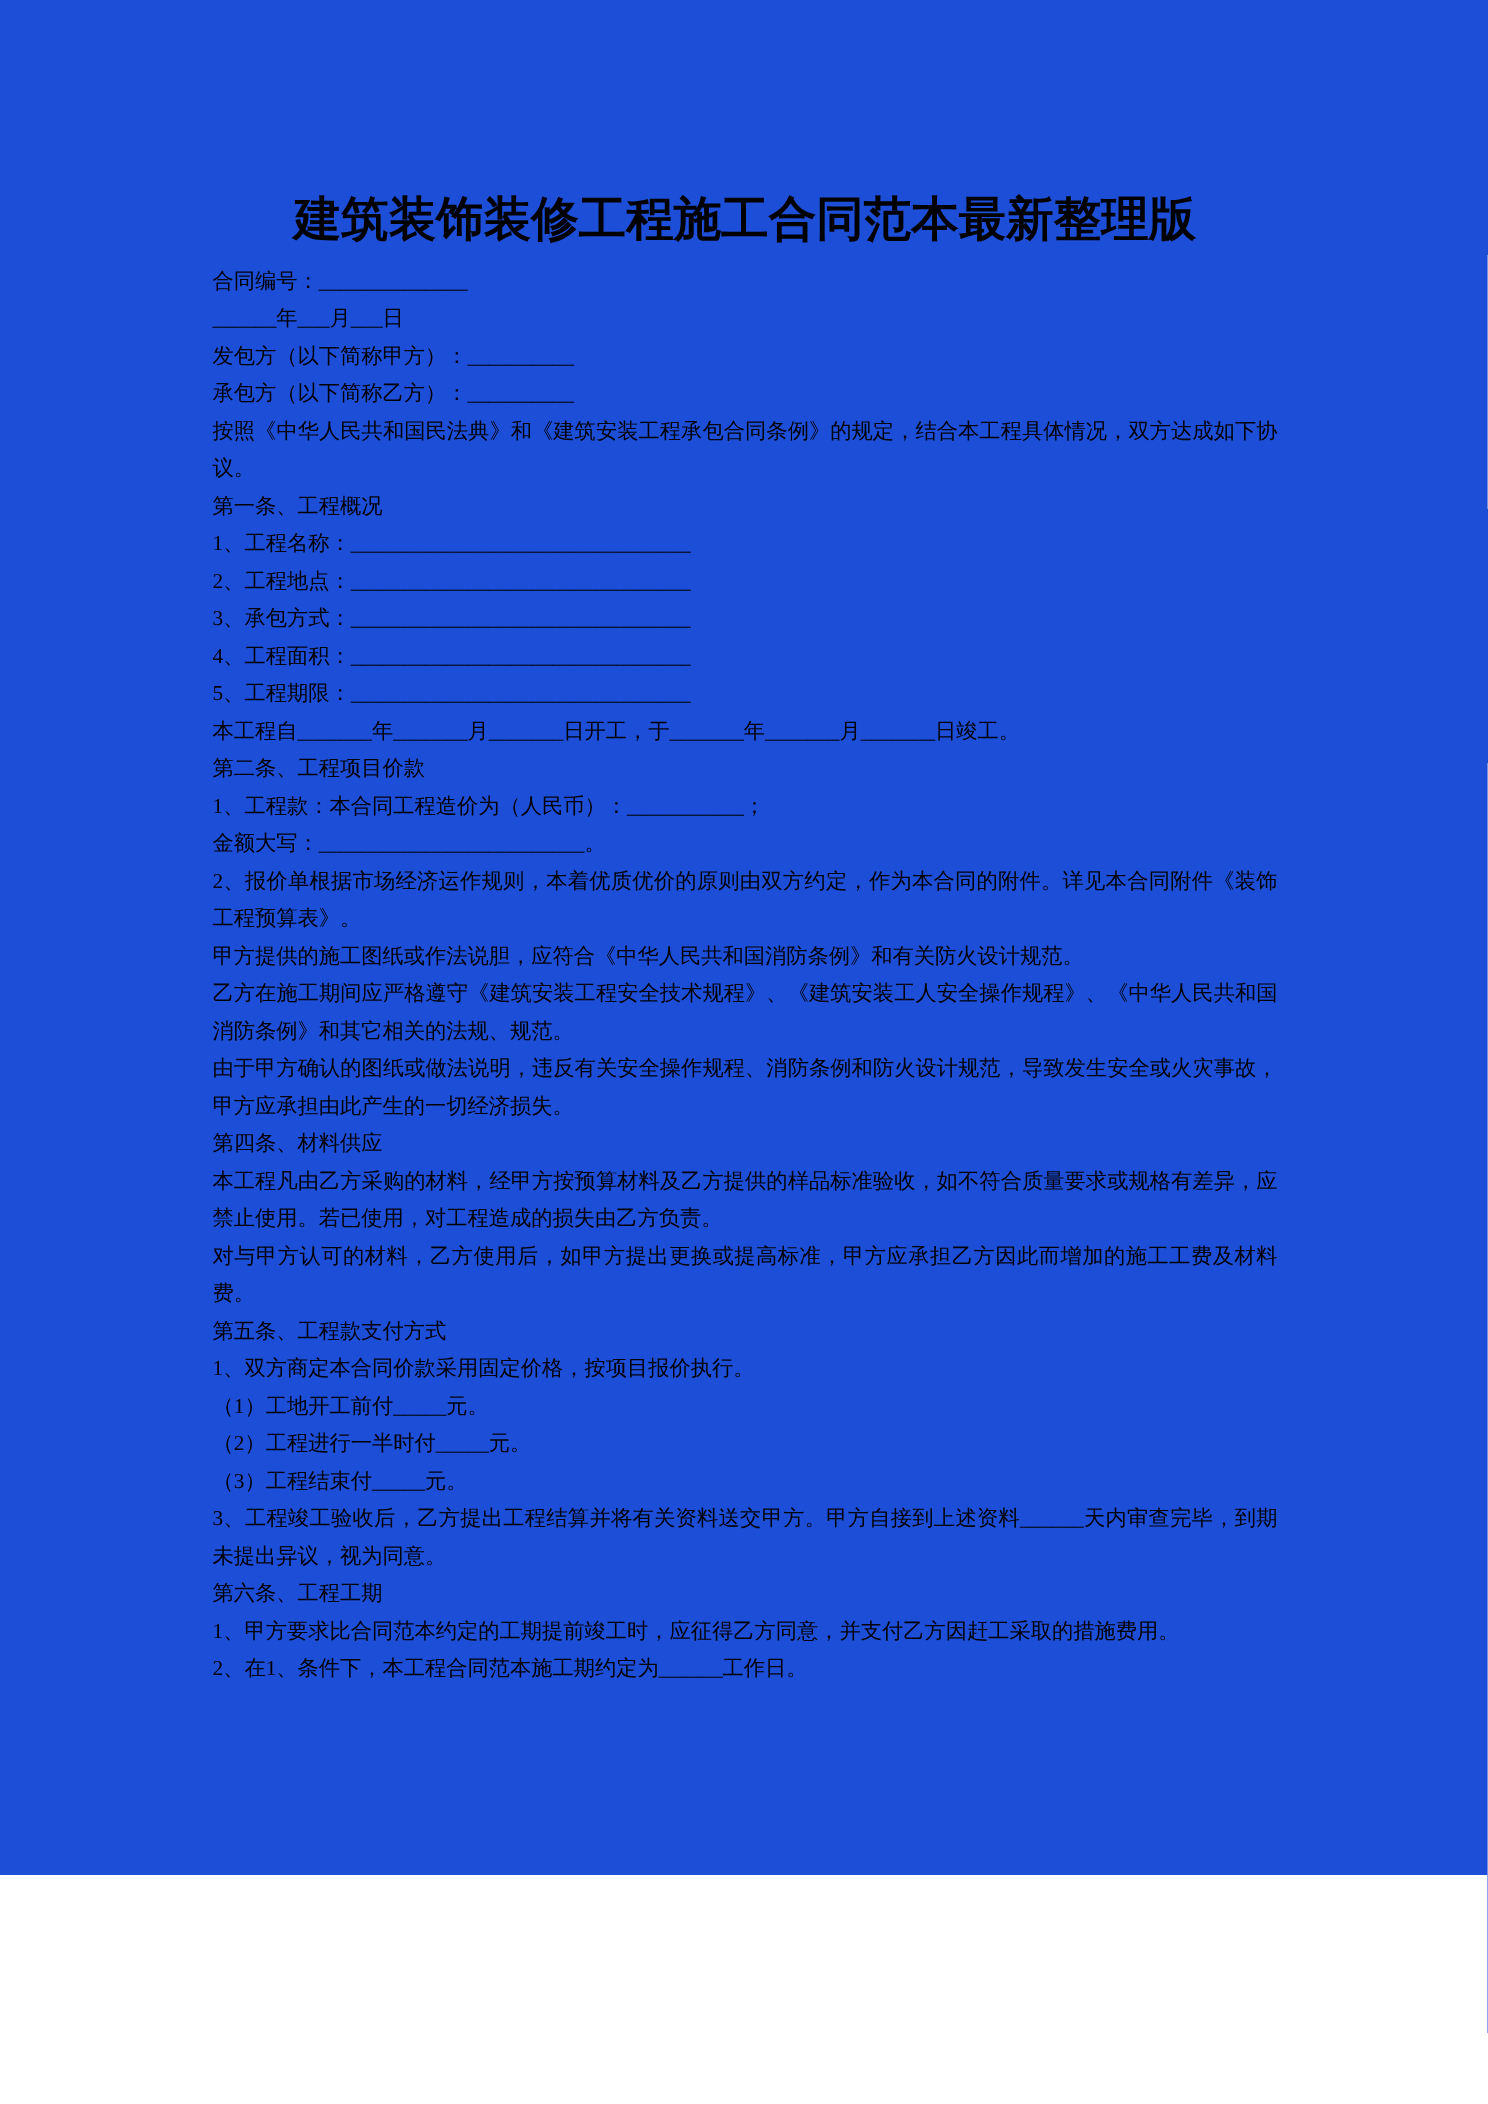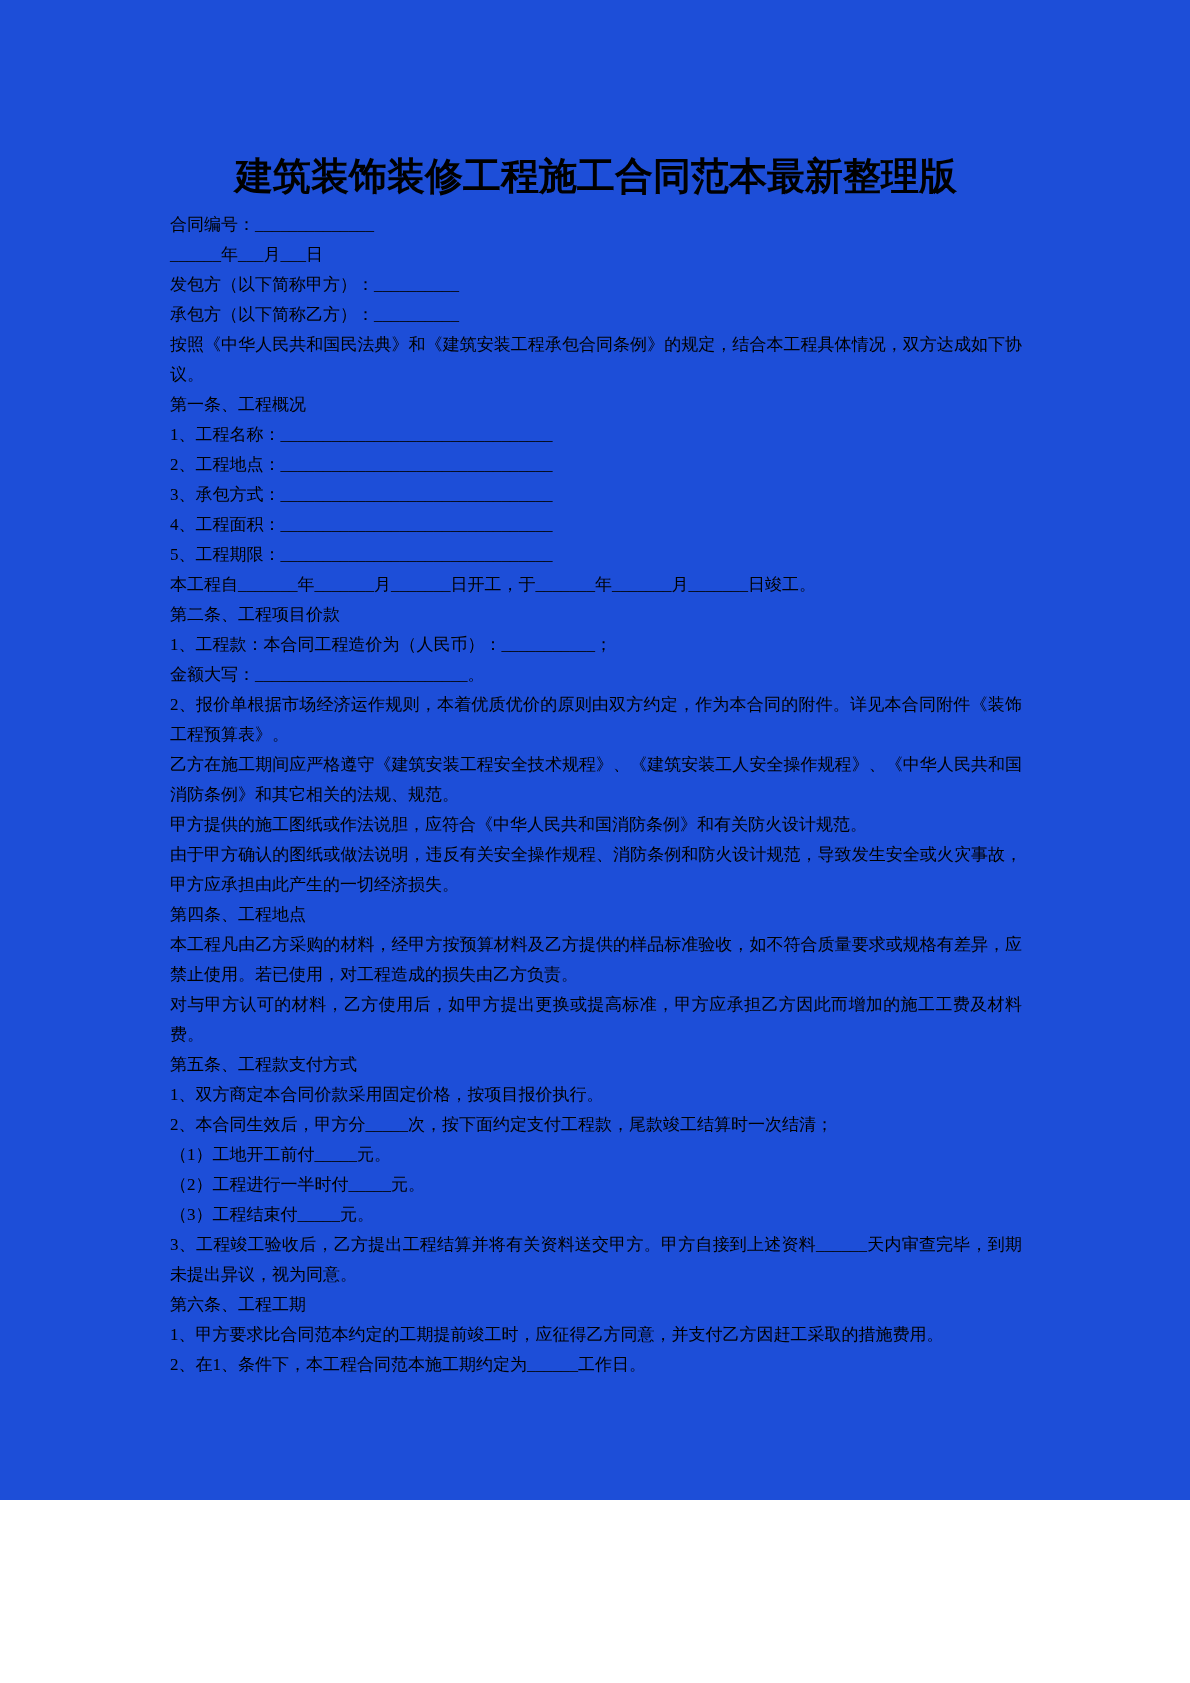--- a/index.html
+++ b/index.html
@@ -58,29 +58,28 @@
       <p class="para">1、工程名称：________________________________</p>
       <p class="para">2、工程地点：________________________________</p>
       <p class="para">3、承包方式：________________________________</p>
       <p class="para">4、工程面积：________________________________</p>
       <p class="para">5、工程期限：________________________________</p>
       <p class="para">本工程自_______年_______月_______日开工，于_______年_______月_______日竣工。</p>
       <p class="para">第二条、工程项目价款</p>
       <p class="para">1、工程款：本合同工程造价为（人民币）：___________；</p>
       <p class="para">金额大写：_________________________。</p>
       <p class="para">2、报价单根据市场经济运作规则，本着优质优价的原则由双方约定，作为本合同的附件。详见本合同附件《装饰工程预算表》。</p>
+      <p class="para">甲方提供的施工图纸或作法说胆，应符合《中华人民共和国消防条例》和有关防火设计规范。</p>
       <p class="para">乙方在施工期间应严格遵守《建筑安装工程安全技术规程》、《建筑安装工人安全操作规程》、《中华人民共和国消防条例》和其它相关的法规、规范。</p>
-      <p class="para">甲方提供的施工图纸或作法说胆，应符合《中华人民共和国消防条例》和有关防火设计规范。</p>
       <p class="para">由于甲方确认的图纸或做法说明，违反有关安全操作规程、消防条例和防火设计规范，导致发生安全或火灾事故，甲方应承担由此产生的一切经济损失。</p>
-      <p class="para">第四条、工程地点</p>
+      <p class="para">第四条、材料供应</p>
       <p class="para">本工程凡由乙方采购的材料，经甲方按预算材料及乙方提供的样品标准验收，如不符合质量要求或规格有差异，应禁止使用。若已使用，对工程造成的损失由乙方负责。</p>
       <p class="para">对与甲方认可的材料，乙方使用后，如甲方提出更换或提高标准，甲方应承担乙方因此而增加的施工工费及材料费。</p>
       <p class="para">第五条、工程款支付方式</p>
       <p class="para">1、双方商定本合同价款采用固定价格，按项目报价执行。</p>
-      <p class="para">2、本合同生效后，甲方分_____次，按下面约定支付工程款，尾款竣工结算时一次结清；</p>
       <p class="para">（1）工地开工前付_____元。</p>
       <p class="para">（2）工程进行一半时付_____元。</p>
       <p class="para">（3）工程结束付_____元。</p>
       <p class="para">3、工程竣工验收后，乙方提出工程结算并将有关资料送交甲方。甲方自接到上述资料______天内审查完毕，到期未提出异议，视为同意。</p>
       <p class="para">第六条、工程工期</p>
       <p class="para">1、甲方要求比合同范本约定的工期提前竣工时，应征得乙方同意，并支付乙方因赶工采取的措施费用。</p>
       <p class="para">2、在1、条件下，本工程合同范本施工期约定为______工作日。</p>
     </div>
 </div>
 

